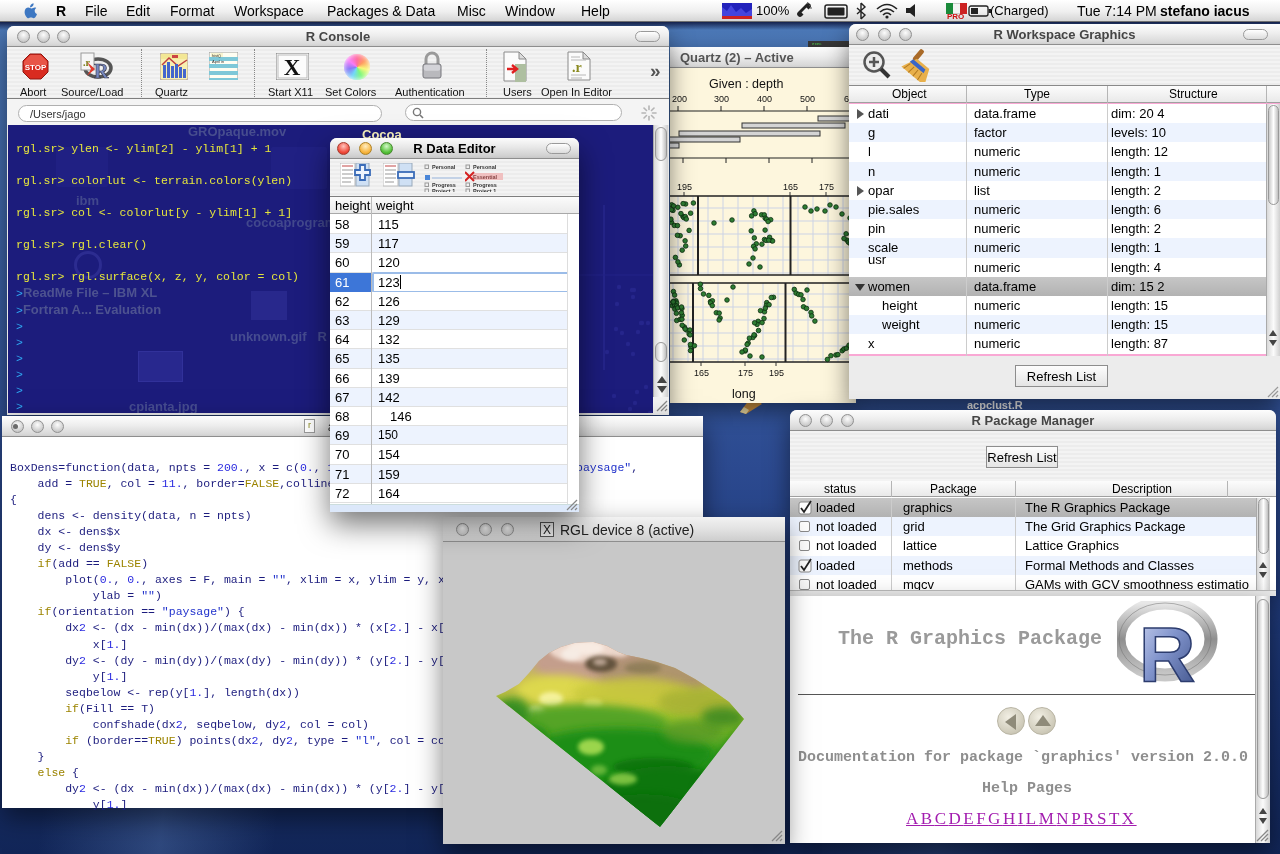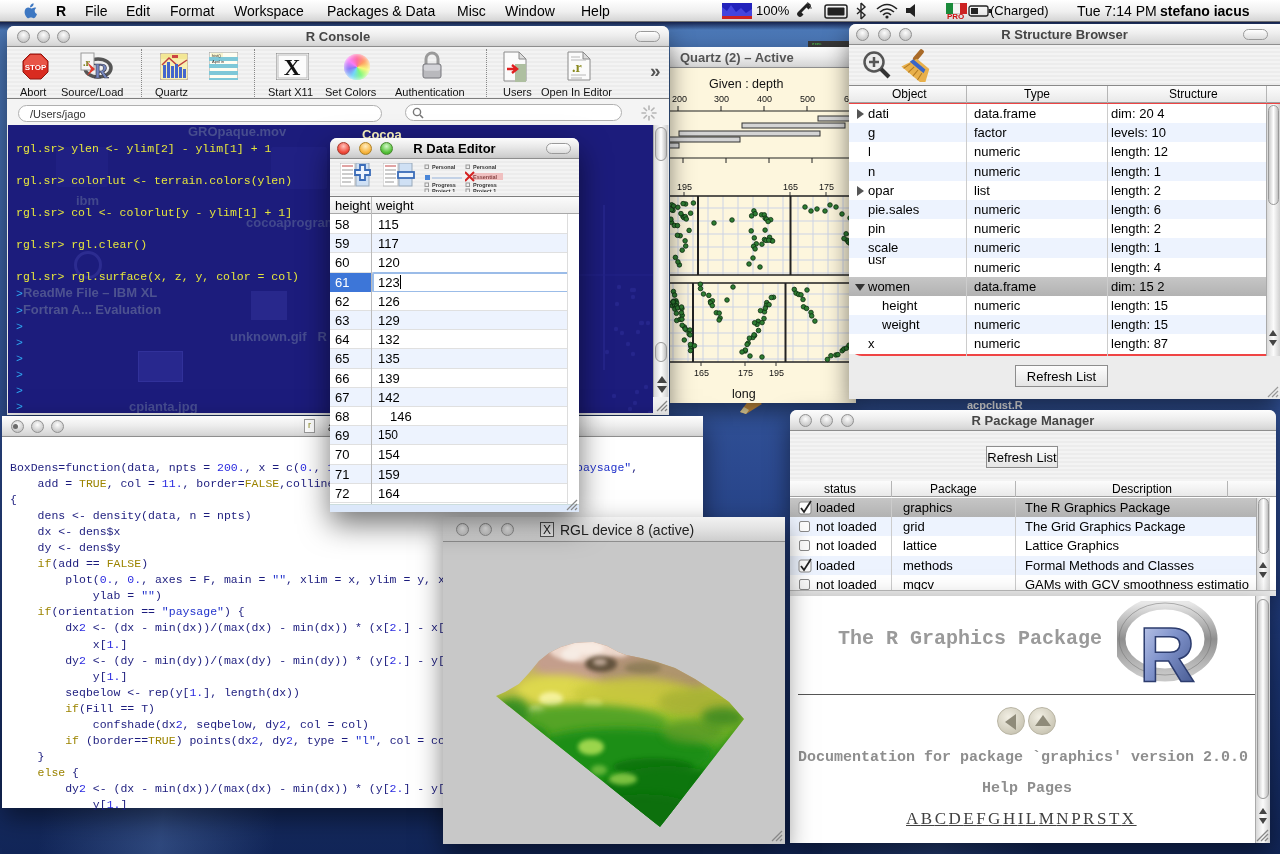--- a/index.html
+++ b/index.html
@@ -598,21 +598,21 @@
     <b>else</b> {
         dy<u>2</u> &lt;- (dx - min(dx))/(max(dx) - min(dx)) * (y[<u>2.</u>] - y[<u>1.</u>]) +
             y[<u>1.</u>]</div>
 </div>
 
 <div class="win" id="wsb" style="left:849px;top:24px;width:431px;height:375px;z-index:4;background:#ececec;border-radius:7px 0 0 0;box-shadow:0 10px 25px rgba(0,0,0,.5);">
   <div class="tb" style="border-radius:7px 0 0 0;">
     <div class="tl" style="left:7px;"></div>
       <div class="tl" style="left:29px;"></div>
       <div class="tl" style="left:50px;"></div>
-    <div class="ttl">R Structure Browser</div>
+    <div class="ttl">R Workspace Graphics</div>
     <div class="cap" style="right:12px;"></div>
   </div>
   <div id="wtoolbar" class="pin" style="position:absolute;left:0;top:21px;width:100%;height:41px;border-bottom:1px solid #8a8a8a;">
     <svg width="32" height="32" style="position:absolute;left:13px;top:5px;">
         <circle cx="12" cy="12" r="9.5" fill="#ececec" stroke="#555" stroke-width="2.5"></circle>
         <line x1="7" y1="12" x2="17" y2="12" stroke="#555" stroke-width="2.5"></line>
         <line x1="12" y1="7" x2="12" y2="17" stroke="#555" stroke-width="2.5"></line>
         <line x1="19" y1="19" x2="27" y2="27" stroke="#333" stroke-width="4"></line>
       </svg>
     <svg width="36" height="34" style="position:absolute;left:51px;top:3px;">
@@ -620,21 +620,21 @@
         <polygon points="10,14 26,14 33,30 3,30" transform="rotate(40 18 22)" fill="#e8b04c"></polygon>
         <polygon points="10,16 26,16 27,20 9,20" transform="rotate(40 18 18)" fill="#3a66c8"></polygon>
         <g transform="rotate(40 18 22)" stroke="#b07820" stroke-width="1">
           <line x1="8" y1="22" x2="6" y2="30"></line>
           <line x1="13" y1="22" x2="12" y2="30"></line>
           <line x1="18" y1="22" x2="18" y2="30"></line>
           <line x1="23" y1="22" x2="24" y2="30"></line>
         </g>
       </svg>
   </div>
-  <div id="wtable" style="position:absolute;left:0;top:62px;width:100%;height:270px;background:#ef4444;border-radius:13px;">
+  <div id="wtable" style="position:absolute;left:0;top:62px;width:100%;height:270px;background:#f9a8d4;">
     <div style="position:absolute;left:0;top:0;width:100%;height:17px;background:linear-gradient(180deg,#fcfcfc,#e9e9e9);border-bottom:1px solid #a0a0a0;">
       <span style="position:absolute;left:43px;top:1px;font-size:12px;">Object</span>
       <span style="position:absolute;left:175px;top:1px;font-size:12px;">Type</span>
       <span style="position:absolute;left:320px;top:1px;font-size:12px;">Structure</span>
       <div style="position:absolute;left:117px;top:0;height:17px;border-left:1px solid #b5b5b5;"></div>
       <div style="position:absolute;left:258px;top:0;height:17px;border-left:1px solid #b5b5b5;"></div>
       <div style="position:absolute;left:417px;top:0;height:17px;border-left:1px solid #b5b5b5;"></div>
     </div>
     <div style="position:absolute;left:0;top:18px;width:100%;height:252px;overflow:hidden;">
     <div style="position:absolute;left:0;top:0px;width:417px;height:19.2px;background:#fff;"></div>
@@ -811,21 +811,21 @@
   </svg>
   <div style="position:absolute;left:8px;top:98px;width:458px;border-top:1.5px solid #555;"></div>
   <div style="position:absolute;left:207px;top:111px;width:28px;height:28px;border-radius:50%;background:radial-gradient(circle at 40% 35%,#f2efe4,#cdc9b8 70%,#b5b1a0);border:1px solid #b9b5a4;">
     <div style="position:absolute;left:7px;top:6px;width:0;height:0;border:8px solid transparent;border-right:11px solid #8f8b7a;border-left:0;"></div>
   </div>
   <div style="position:absolute;left:238px;top:111px;width:28px;height:28px;border-radius:50%;background:radial-gradient(circle at 40% 35%,#f2efe4,#cdc9b8 70%,#b5b1a0);border:1px solid #b9b5a4;">
     <div style="position:absolute;left:6px;top:7px;width:0;height:0;border:8px solid transparent;border-bottom:11px solid #8f8b7a;border-top:0;"></div>
   </div>
   <div style="position:absolute;left:8px;top:153px;font-size:15px;font-weight:bold;color:#8e8e8e;">Documentation for package `graphics' version 2.0.0</div>
   <div style="position:absolute;left:192px;top:184px;font-size:15px;font-weight:bold;color:#8e8e8e;">Help Pages</div>
-  <div style="position:absolute;left:116px;top:213px;font-size:17px;font-family:'Liberation Serif',serif;color:#404040;letter-spacing:2.5px;"><u>A</u><u>B</u><u>C</u><u>D</u><u>E</u><u>F</u><u>G</u><u>H</u><u>I</u><u>L</u><u>M</u><u>N</u><u>P</u><u>R</u><u>S</u><u>T</u><u>X</u></div>
+  <div style="position:absolute;left:116px;top:213px;font-size:17px;font-family:'Liberation Serif',serif;color:#a21caf;letter-spacing:2.5px;"><u>A</u><u>B</u><u>C</u><u>D</u><u>E</u><u>F</u><u>G</u><u>H</u><u>I</u><u>L</u><u>M</u><u>N</u><u>P</u><u>R</u><u>S</u><u>T</u><u>X</u></div>
   <div style="position:absolute;right:0;top:0;width:15px;height:247px;background:linear-gradient(90deg,#d8d8d8,#fbfbfb 50%,#d0d0d0);border-left:1px solid #aaa;">
     <div style="position:absolute;left:1px;top:3px;width:12px;height:200px;border-radius:7px;background:linear-gradient(90deg,#c9c9c9,#ffffff 50%,#bfbfbf);border:1px solid #999;"></div>
     <div style="position:absolute;left:3px;top:208px;width:0;height:0;border:4.5px solid transparent;border-bottom:6px solid #444;"></div>
     <div style="position:absolute;left:3px;top:222px;width:0;height:0;border:4.5px solid transparent;border-top:6px solid #444;"></div>
   </div>
   <svg width="15" height="15" style="position:absolute;right:1px;bottom:1px;">
       <g stroke="#888" stroke-width="1.3">
         <line x1="3" y1="14" x2="14" y2="3"></line>
         <line x1="7" y1="14" x2="14" y2="7"></line>
         <line x1="11" y1="14" x2="14" y2="11"></line>

